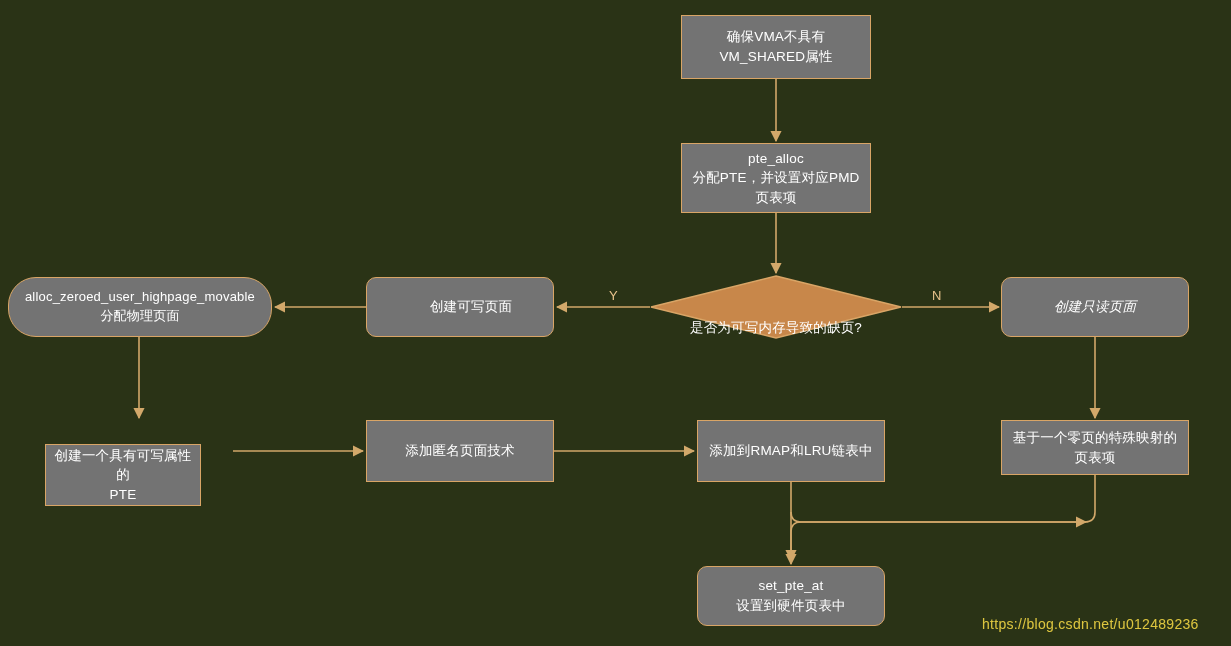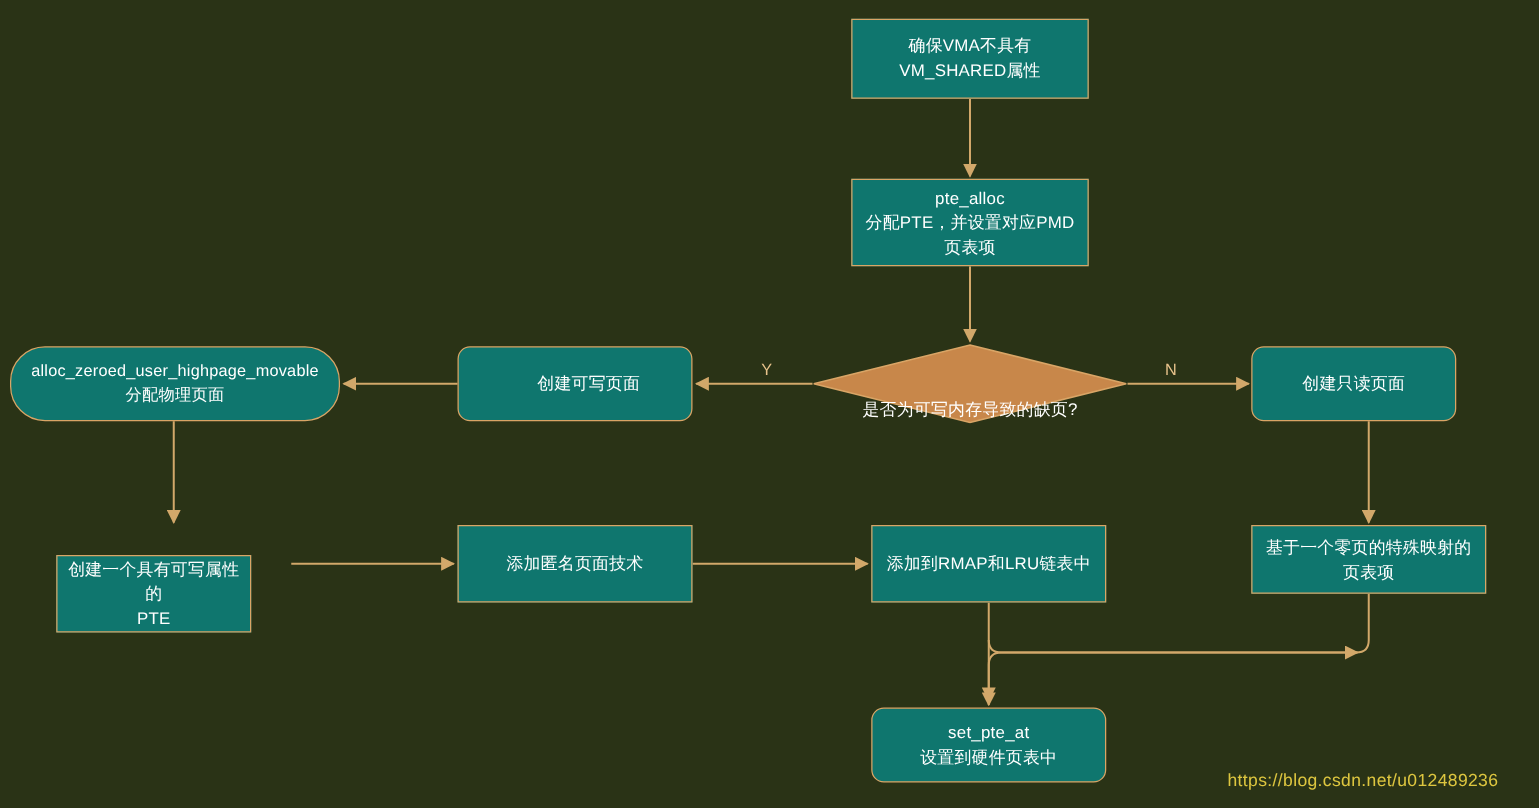--- a/index.html
+++ b/index.html
@@ -22,21 +22,21 @@
     position: absolute;
     left: 0;
     top: 0;
     width: 1231px;
     height: 646px;
     pointer-events: none;
   }
   .node {
     position: absolute;
     box-sizing: border-box;
-    background: #0f766e;
+    background: #737373;
     border: 1px solid #d9a566;
     color: #ffffff;
     display: flex;
     align-items: center;
     justify-content: center;
     text-align: center;
     font-size: 13.5px;
     line-height: 1.45;
     letter-spacing: 0.2px;
     padding: 2px 6px;
@@ -133,21 +133,21 @@
       <polygon points="126,1 251,32 126,63 1,32" fill="#c8874a" stroke="#d9a566" stroke-width="1.3"></polygon>
     </svg>
     <span class="diamond-label">是否为可写内存导致的缺页?</span>
   </div>
 
   <div class="node rounded" style="left:366px; top:277px; width:188px; height:60px;padding-left:28px;">创建可写页面</div>
 
   <div class="node rect sharp" style="left:8px; top:277px; width:264px; height:60px; font-size:13px;border-radius:28px;">alloc_zeroed_user_highpage_movable
 分配物理页面</div>
 
-  <div class="node rounded" style="left:1001px; top:277px; width:164px; height:60px;">创建只读页面</div>
+  <div class="node rounded" style="left:1001px; top:277px; width:188px; height:60px;font-style:italic;">创建只读页面</div>
 
   <div class="node rect sharp" style="left:45px; top:420px; width:156px; height:62px;margin-top:24px;">创建一个具有可写属性的
 PTE</div>
 
   <div class="node rect sharp" style="left:366px; top:420px; width:188px; height:62px;">添加匿名页面技术</div>
 
   <div class="node rect sharp" style="left:697px; top:420px; width:188px; height:62px;">添加到RMAP和LRU链表中</div>
 
   <div class="node rect sharp" style="left:1001px; top:420px; width:188px; height:55px;">基于一个零页的特殊映射的
 页表项</div>

